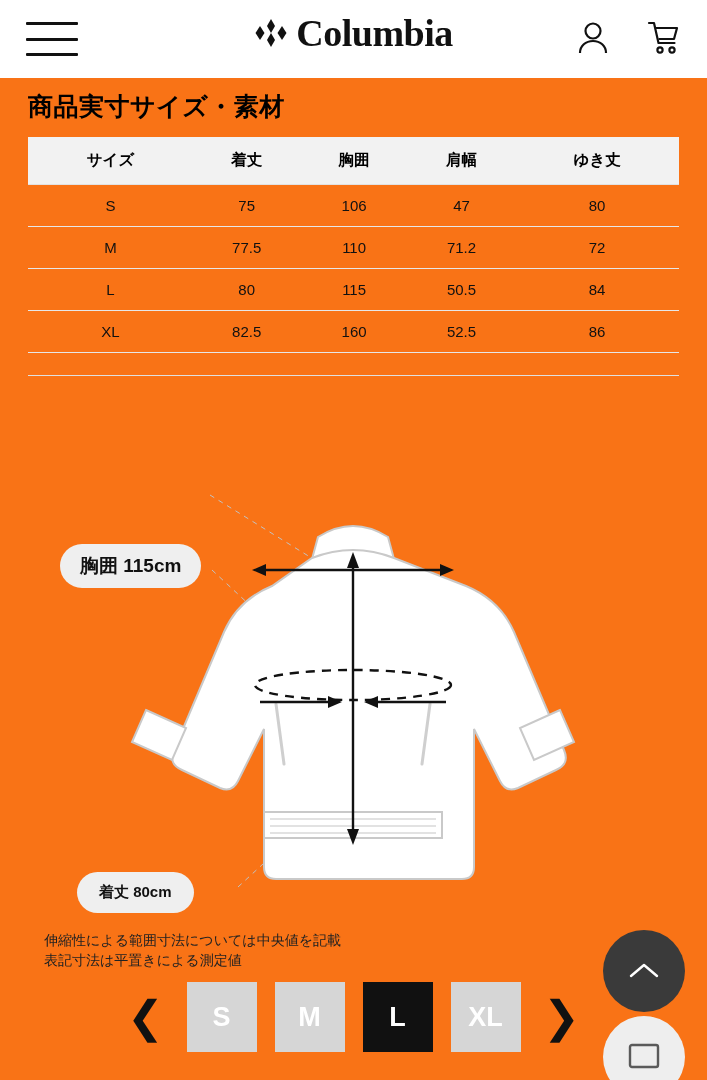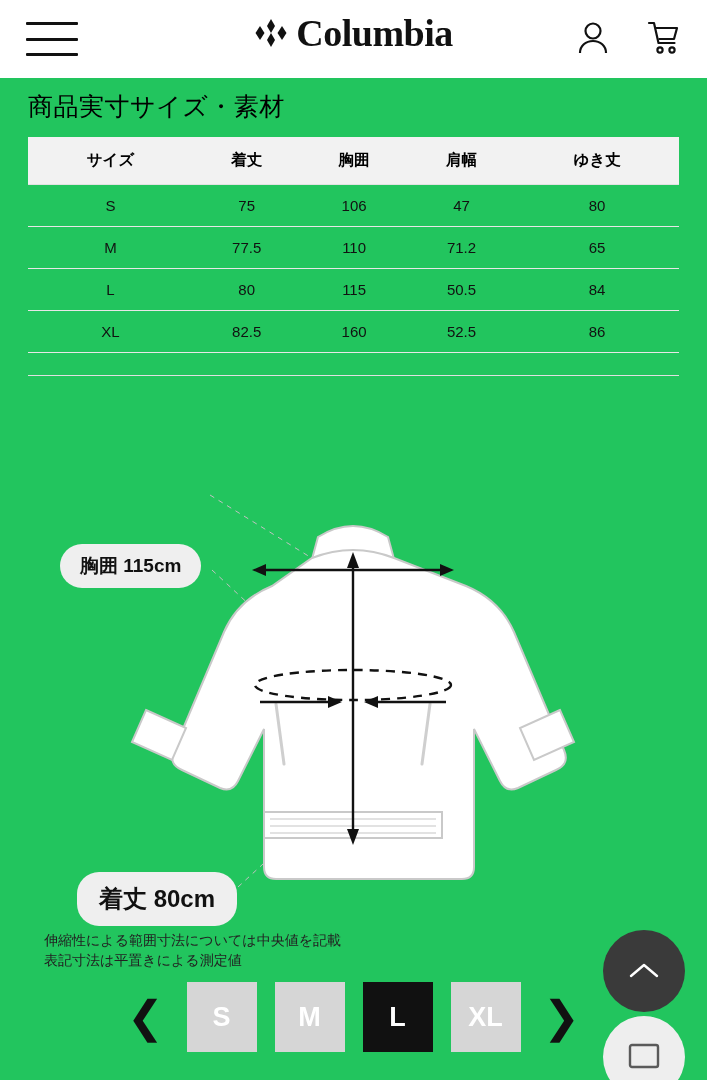--- a/index.html
+++ b/index.html
@@ -4,21 +4,21 @@
 <style>
   * { box-sizing: border-box; margin: 0; padding: 0; }
   html, body {
     width: 707px;
     height: 1080px;
     background: #ffffff;
     font-family: "Liberation Sans", sans-serif;
     color: #000000;
     overflow: hidden;
   }
-  .page { position: relative; width: 707px; height: 1080px; background:#22c55e; }
+  .page { position: relative; width: 707px; height: 1080px; background:#f97316; }
 
   
   .header {
     position: relative;
     height: 78px;
     display: flex;
     align-items: center;
     padding: 0 26px;
     background: #fff;
   }
@@ -55,21 +55,21 @@
     top: 14px;
     display: flex;
     align-items: center;
     gap: 26px;
   }
   .icon-btn { width: 44px; height: 48px; display: flex; align-items: center; justify-content: center; cursor: pointer; }
 
   
   .section-title {
     font-size: 25px;
-    font-weight: 400;
+    font-weight: 700;
     padding: 12px 28px 14px 28px;
     letter-spacing: 0.5px;
   }
 
   
   .table-wrap { padding: 0 28px; }
   table.size-table {
     width: 100%;
     border-collapse: collapse;
     font-size: 15px;
@@ -107,21 +107,21 @@
     background: #efefef;
     border-radius: 22px;
     font-size: 19px;
     font-weight: 700;
     color: #111;
     padding: 9px 20px;
     white-space: nowrap;
   }
   .callout.shoulder { left: 60px; top: 88px; }
   .callout.chest    { left: 60px; top: 162px; }
-  .callout.length   { left: 77px; top: 490px; font-size: 24px; padding: 11px 22px; }
+  .callout.length   { left: 77px; top: 490px; font-size: 15px; padding: 11px 22px; }
 
   .note {
     position: absolute;
     left: 44px;
     top: 548px;
     font-size: 14px;
     line-height: 1.45;
     color: #222;
   }
 
@@ -238,21 +238,21 @@
           <td>75</td>
           <td>106</td>
           <td>47</td>
           <td>80</td>
         </tr>
         <tr>
           <td>M</td>
           <td>77.5</td>
           <td>110</td>
           <td>71.2</td>
-          <td>65</td>
+          <td>72</td>
         </tr>
         <tr>
           <td>L</td>
           <td>80</td>
           <td>115</td>
           <td>50.5</td>
           <td>84</td>
         </tr>
         <tr>
           <td>XL</td>

